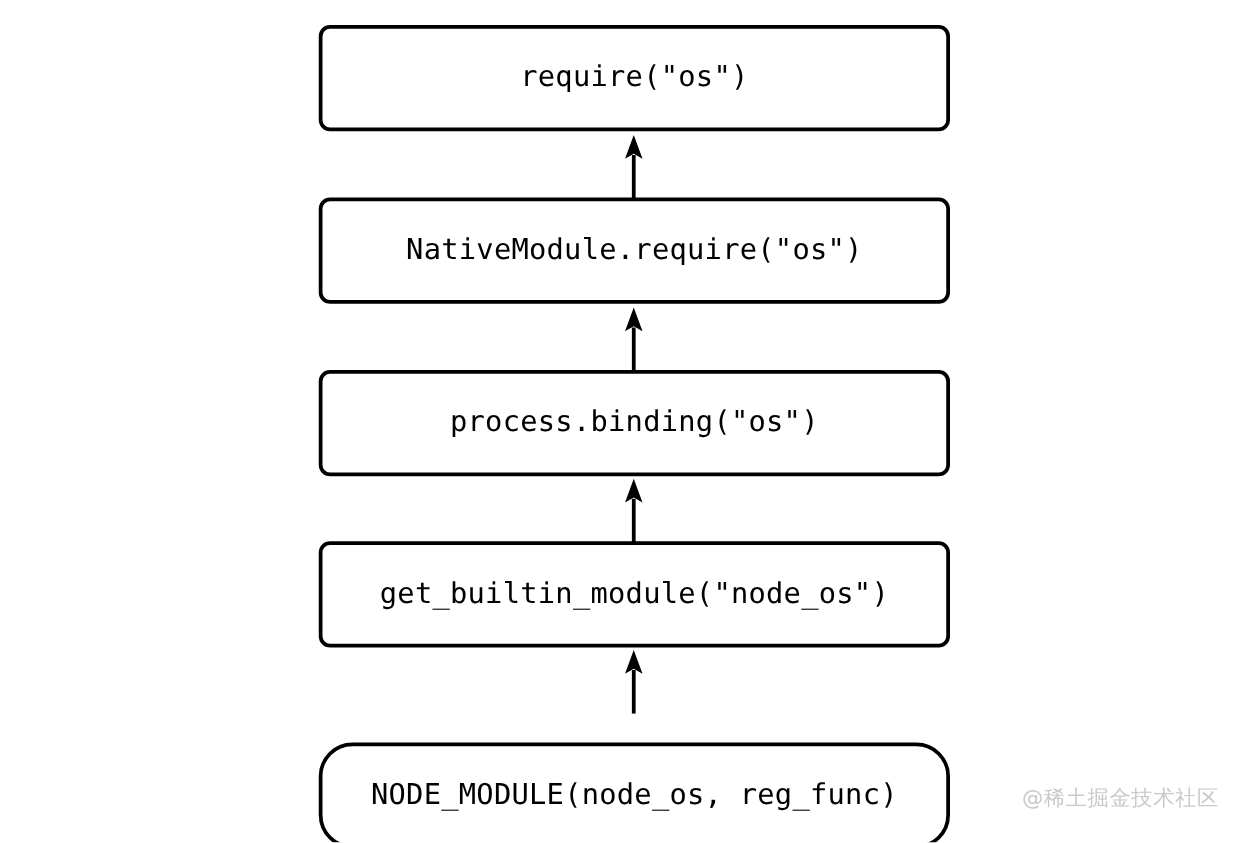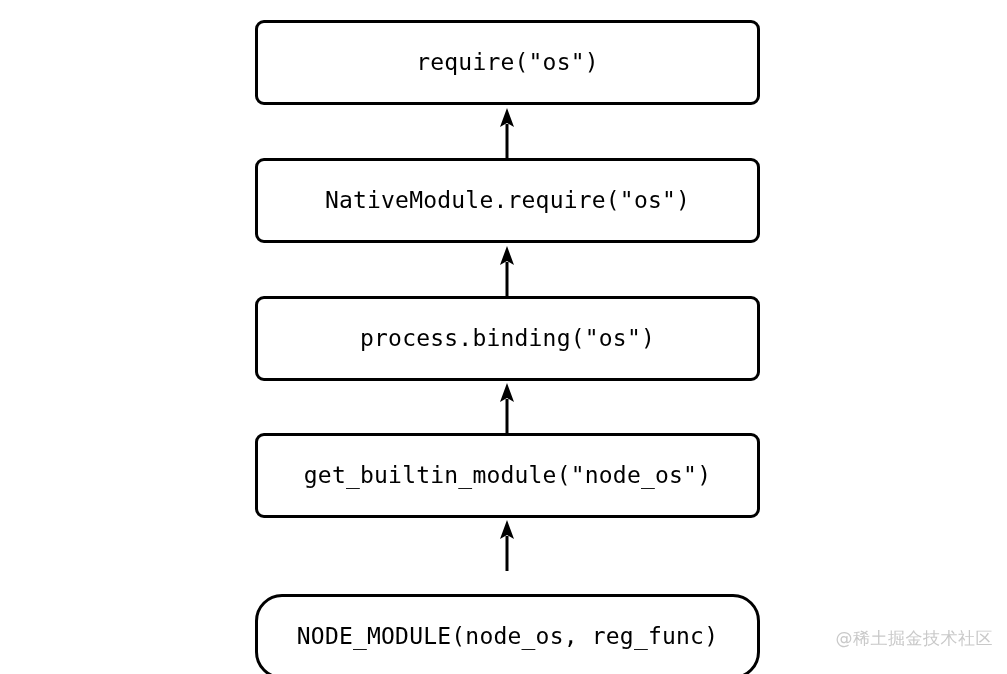--- a/index.html
+++ b/index.html
@@ -42,21 +42,21 @@
     left: 494px;
     width: 26px;
     height: 52px;
     overflow: visible;
   }
   .flow-arrow svg {
     display: block;
   }
   .watermark {
     position: absolute;
-    right: 14px;
+    right: 32px;
     bottom: 24px;
     font-family: "DejaVu Sans", "Liberation Sans", sans-serif;
     font-size: 17px;
     color: #c9c9c9;
     white-space: nowrap;
     user-select: none;
     letter-spacing: 0.5px;
   }
 </style>
 </head>

